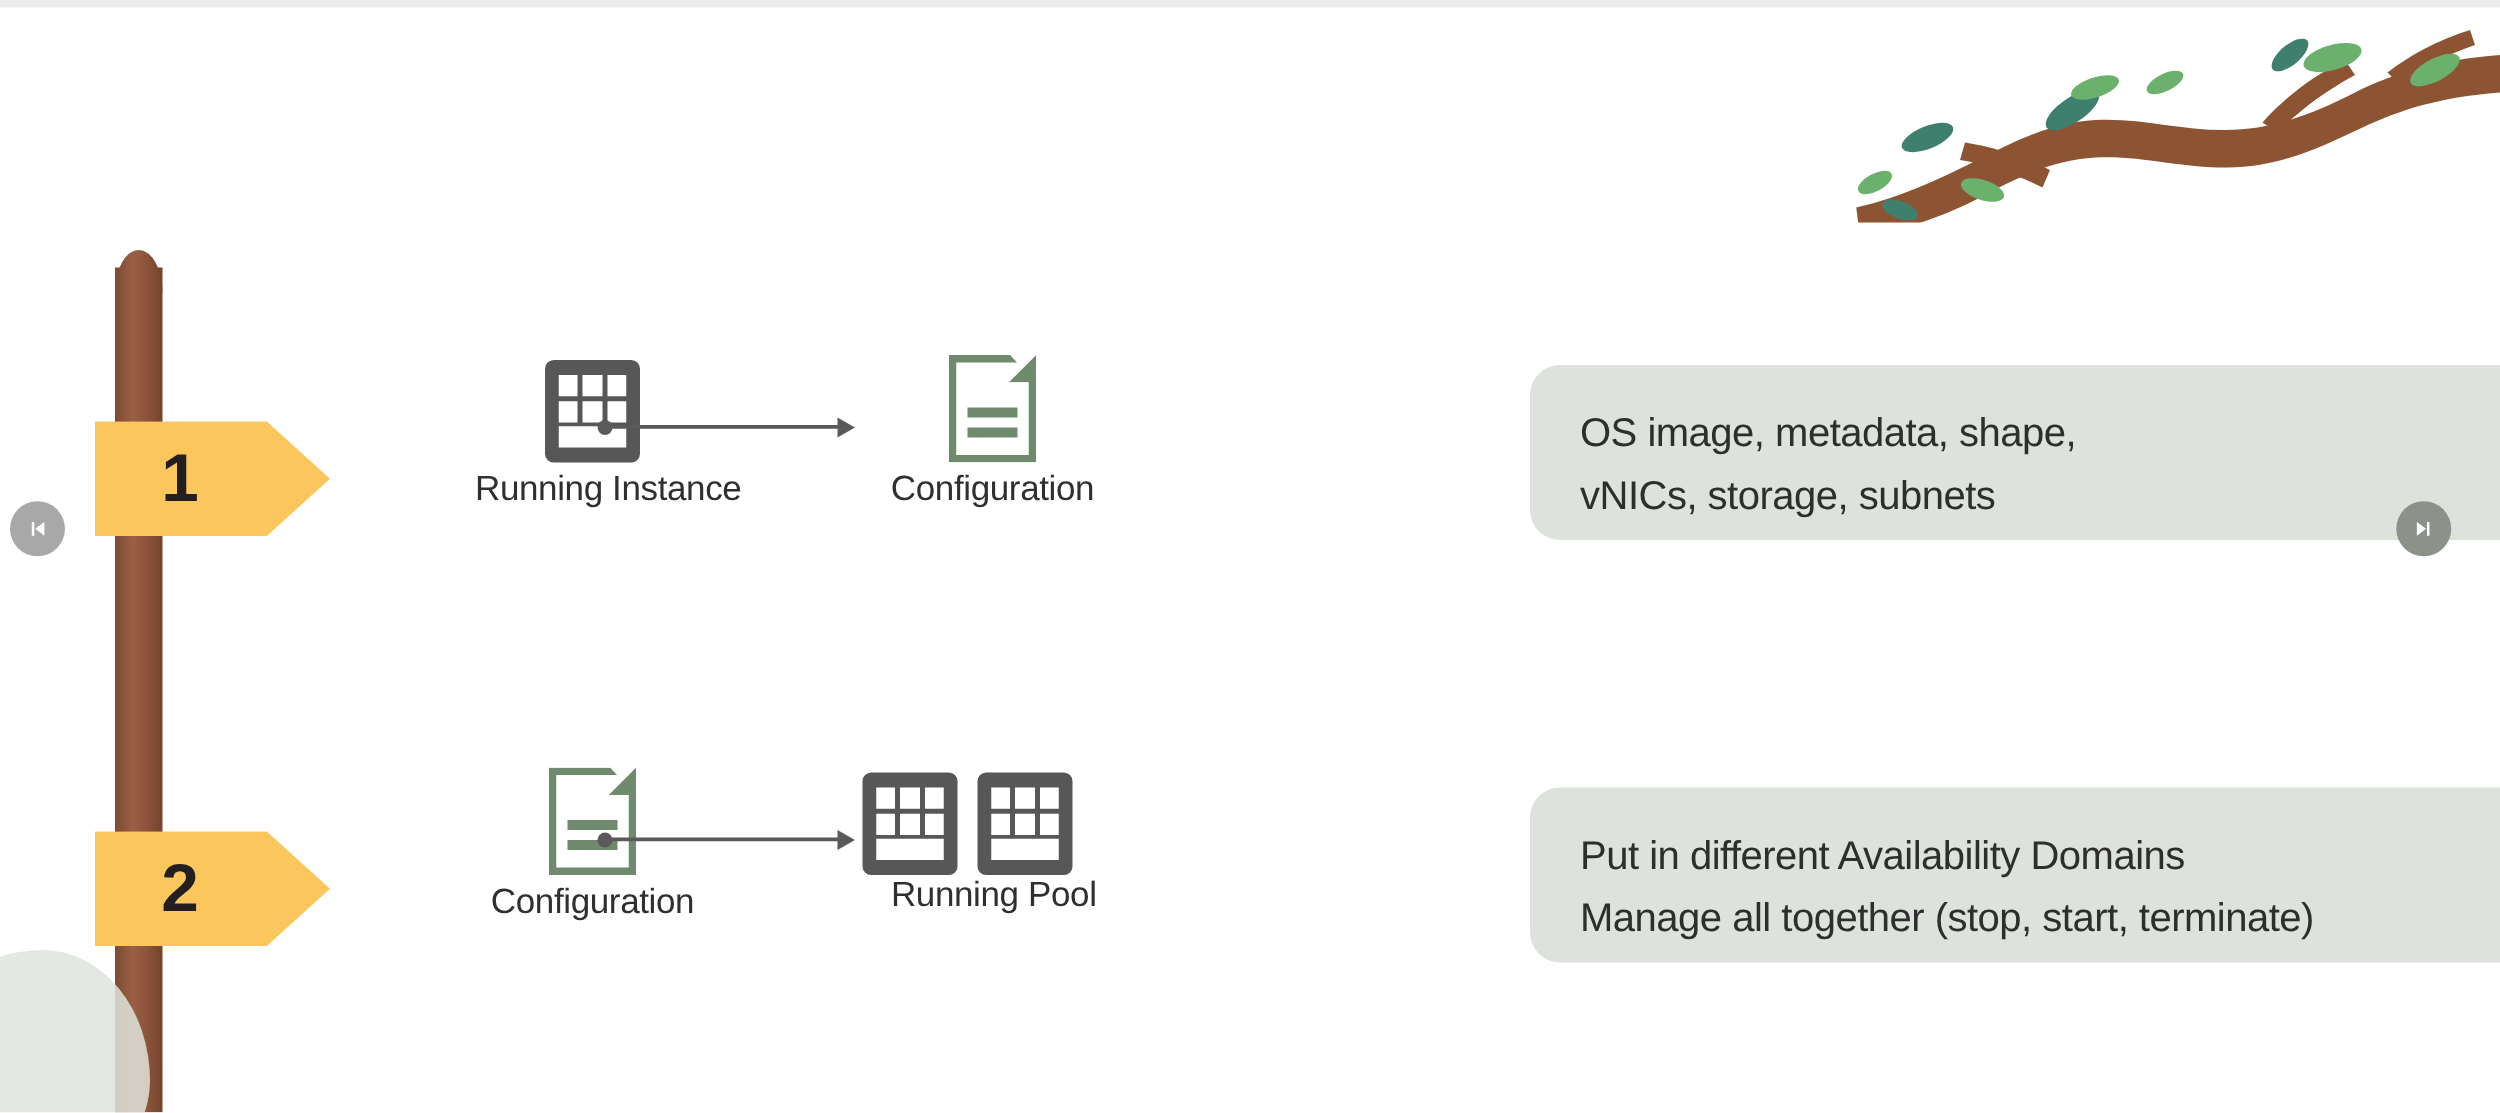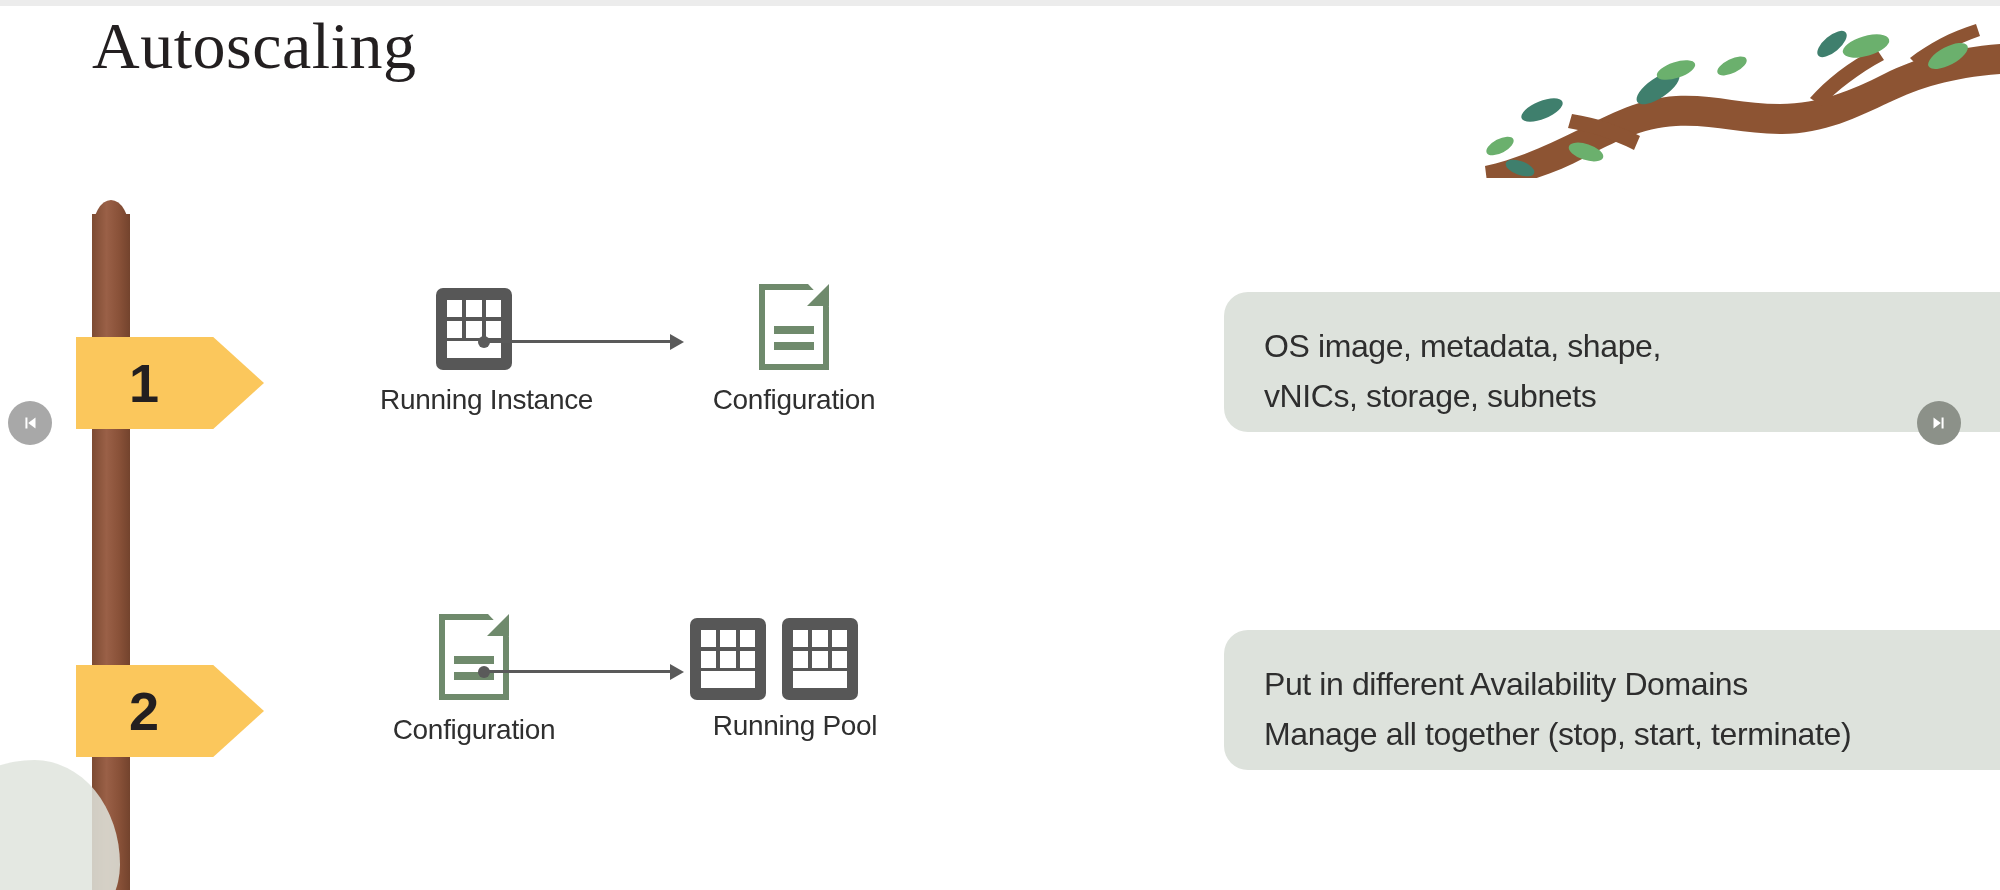--- a/index.html
+++ b/index.html
@@ -118,21 +118,20 @@
   
   .flow-row { position: absolute; }
   #flow-row-1 { left: 380px; top: 288px; }
   #flow-row-2 { left: 380px; top: 618px; }
 
   .node {
     position: absolute;
     text-align: center;
   }
   .node-label {
-    margin-top: 10px;
     font-size: 28px;
     color: #2f2f2f;
     font-family: "Liberation Sans", sans-serif;
     white-space: nowrap;
     letter-spacing: -0.3px;
   }
 
   
   .icon-instance {
     width: 76px;
@@ -259,21 +258,20 @@
   #nav-prev { left: 8px; top: 401px; background: #a8a8a8; }
   #nav-next { left: 1917px; top: 401px; background: #8c9189; }
 </style>
 </head>
 <body>
 
 <div id="slide">
 
   <div class="top-strip"></div>
 
-  <div class="slide-title">Autoscaling</div>
 
   <svg class="branch-deco" viewBox="0 0 520 160" xmlns="http://www.w3.org/2000/svg">
     <path d="M5,148 C40,140 70,126 98,112 C130,96 160,80 196,78 C232,76 262,86 300,86 C340,86 372,72 404,56 C436,40 470,30 520,26 L520,56 C470,60 440,70 410,84 C378,99 344,116 302,116 C262,116 232,106 196,108 C162,110 134,124 104,140 C78,154 44,166 8,172 Z" fill="#8d5433"></path>
     <path d="M160,118 C140,108 118,100 92,96 L88,110 C112,114 134,122 154,132 Z" fill="#8d5433"></path>
     <path d="M330,80 C346,62 368,44 396,30 L404,42 C378,56 358,72 342,88 Z" fill="#8d5433"></path>
     <path d="M430,40 C448,26 470,14 496,6 L500,18 C476,26 456,38 440,50 Z" fill="#8d5433"></path>
     <g fill="#3f7f6d">
       <ellipse cx="62" cy="92" rx="22" ry="9" transform="rotate(-22 62 92)"></ellipse>
       <ellipse cx="40" cy="150" rx="15" ry="7" transform="rotate(20 40 150)"></ellipse>
       <ellipse cx="178" cy="70" rx="25" ry="10" transform="rotate(-34 178 70)"></ellipse>

